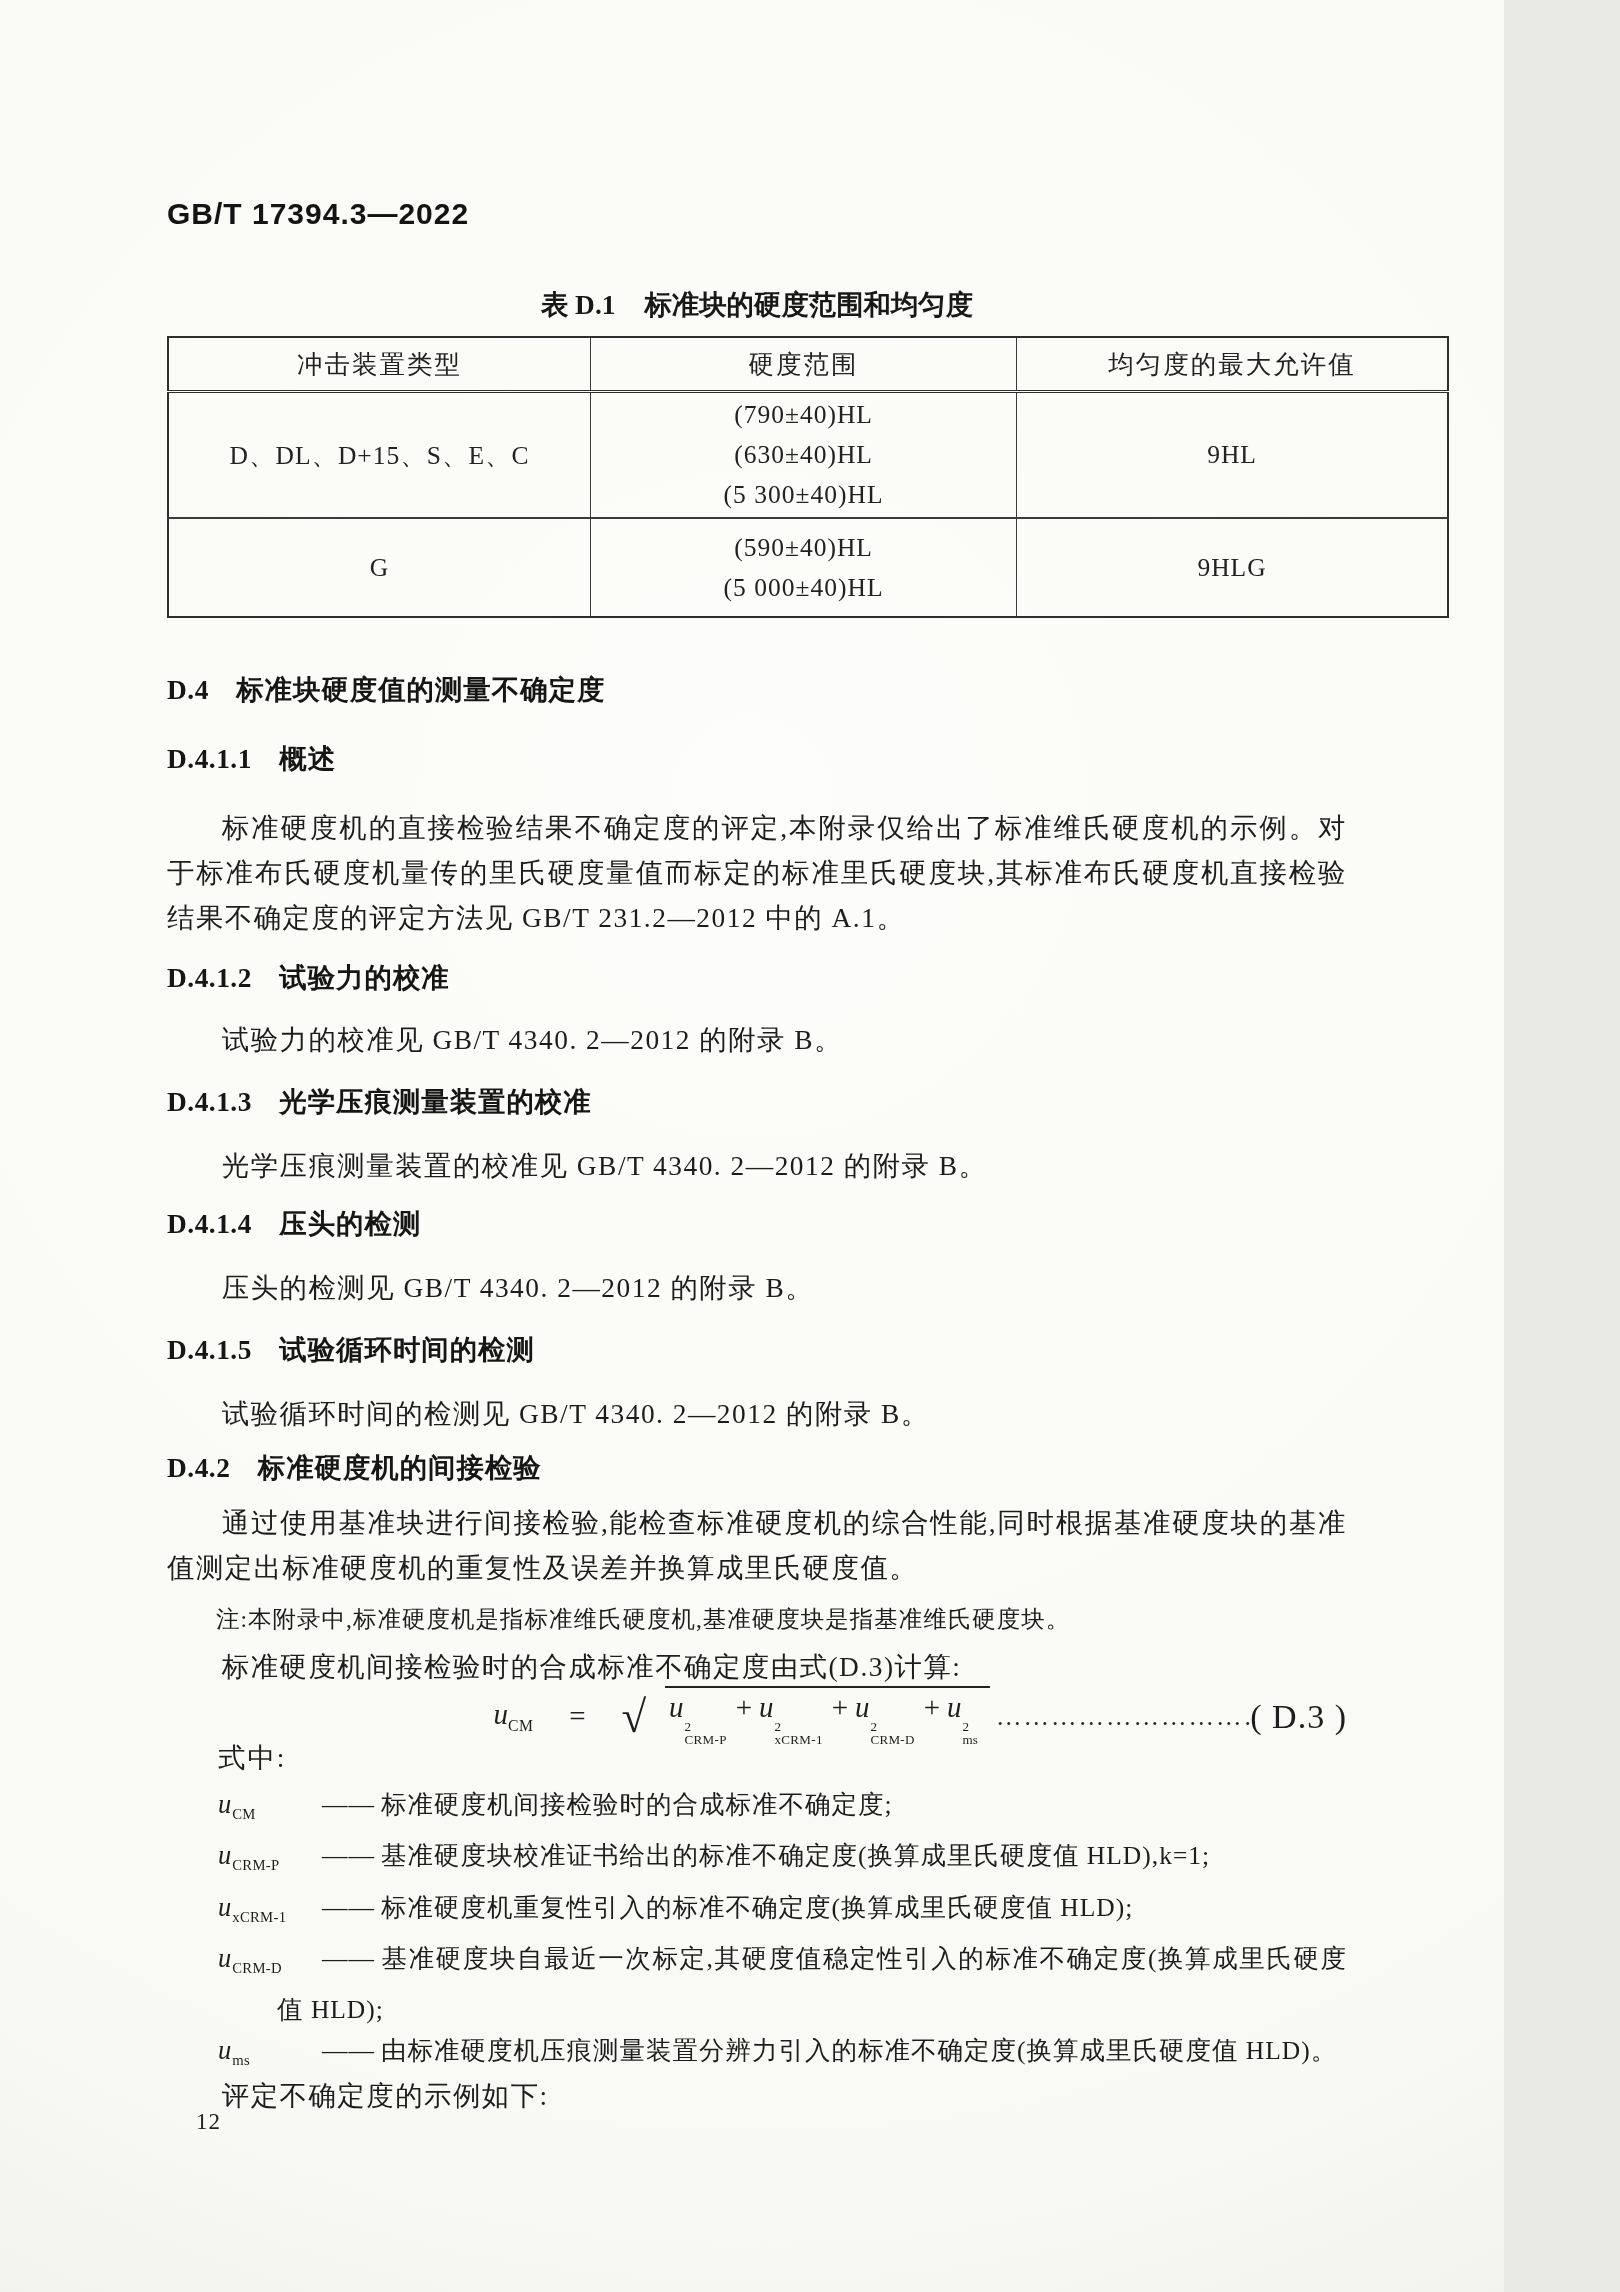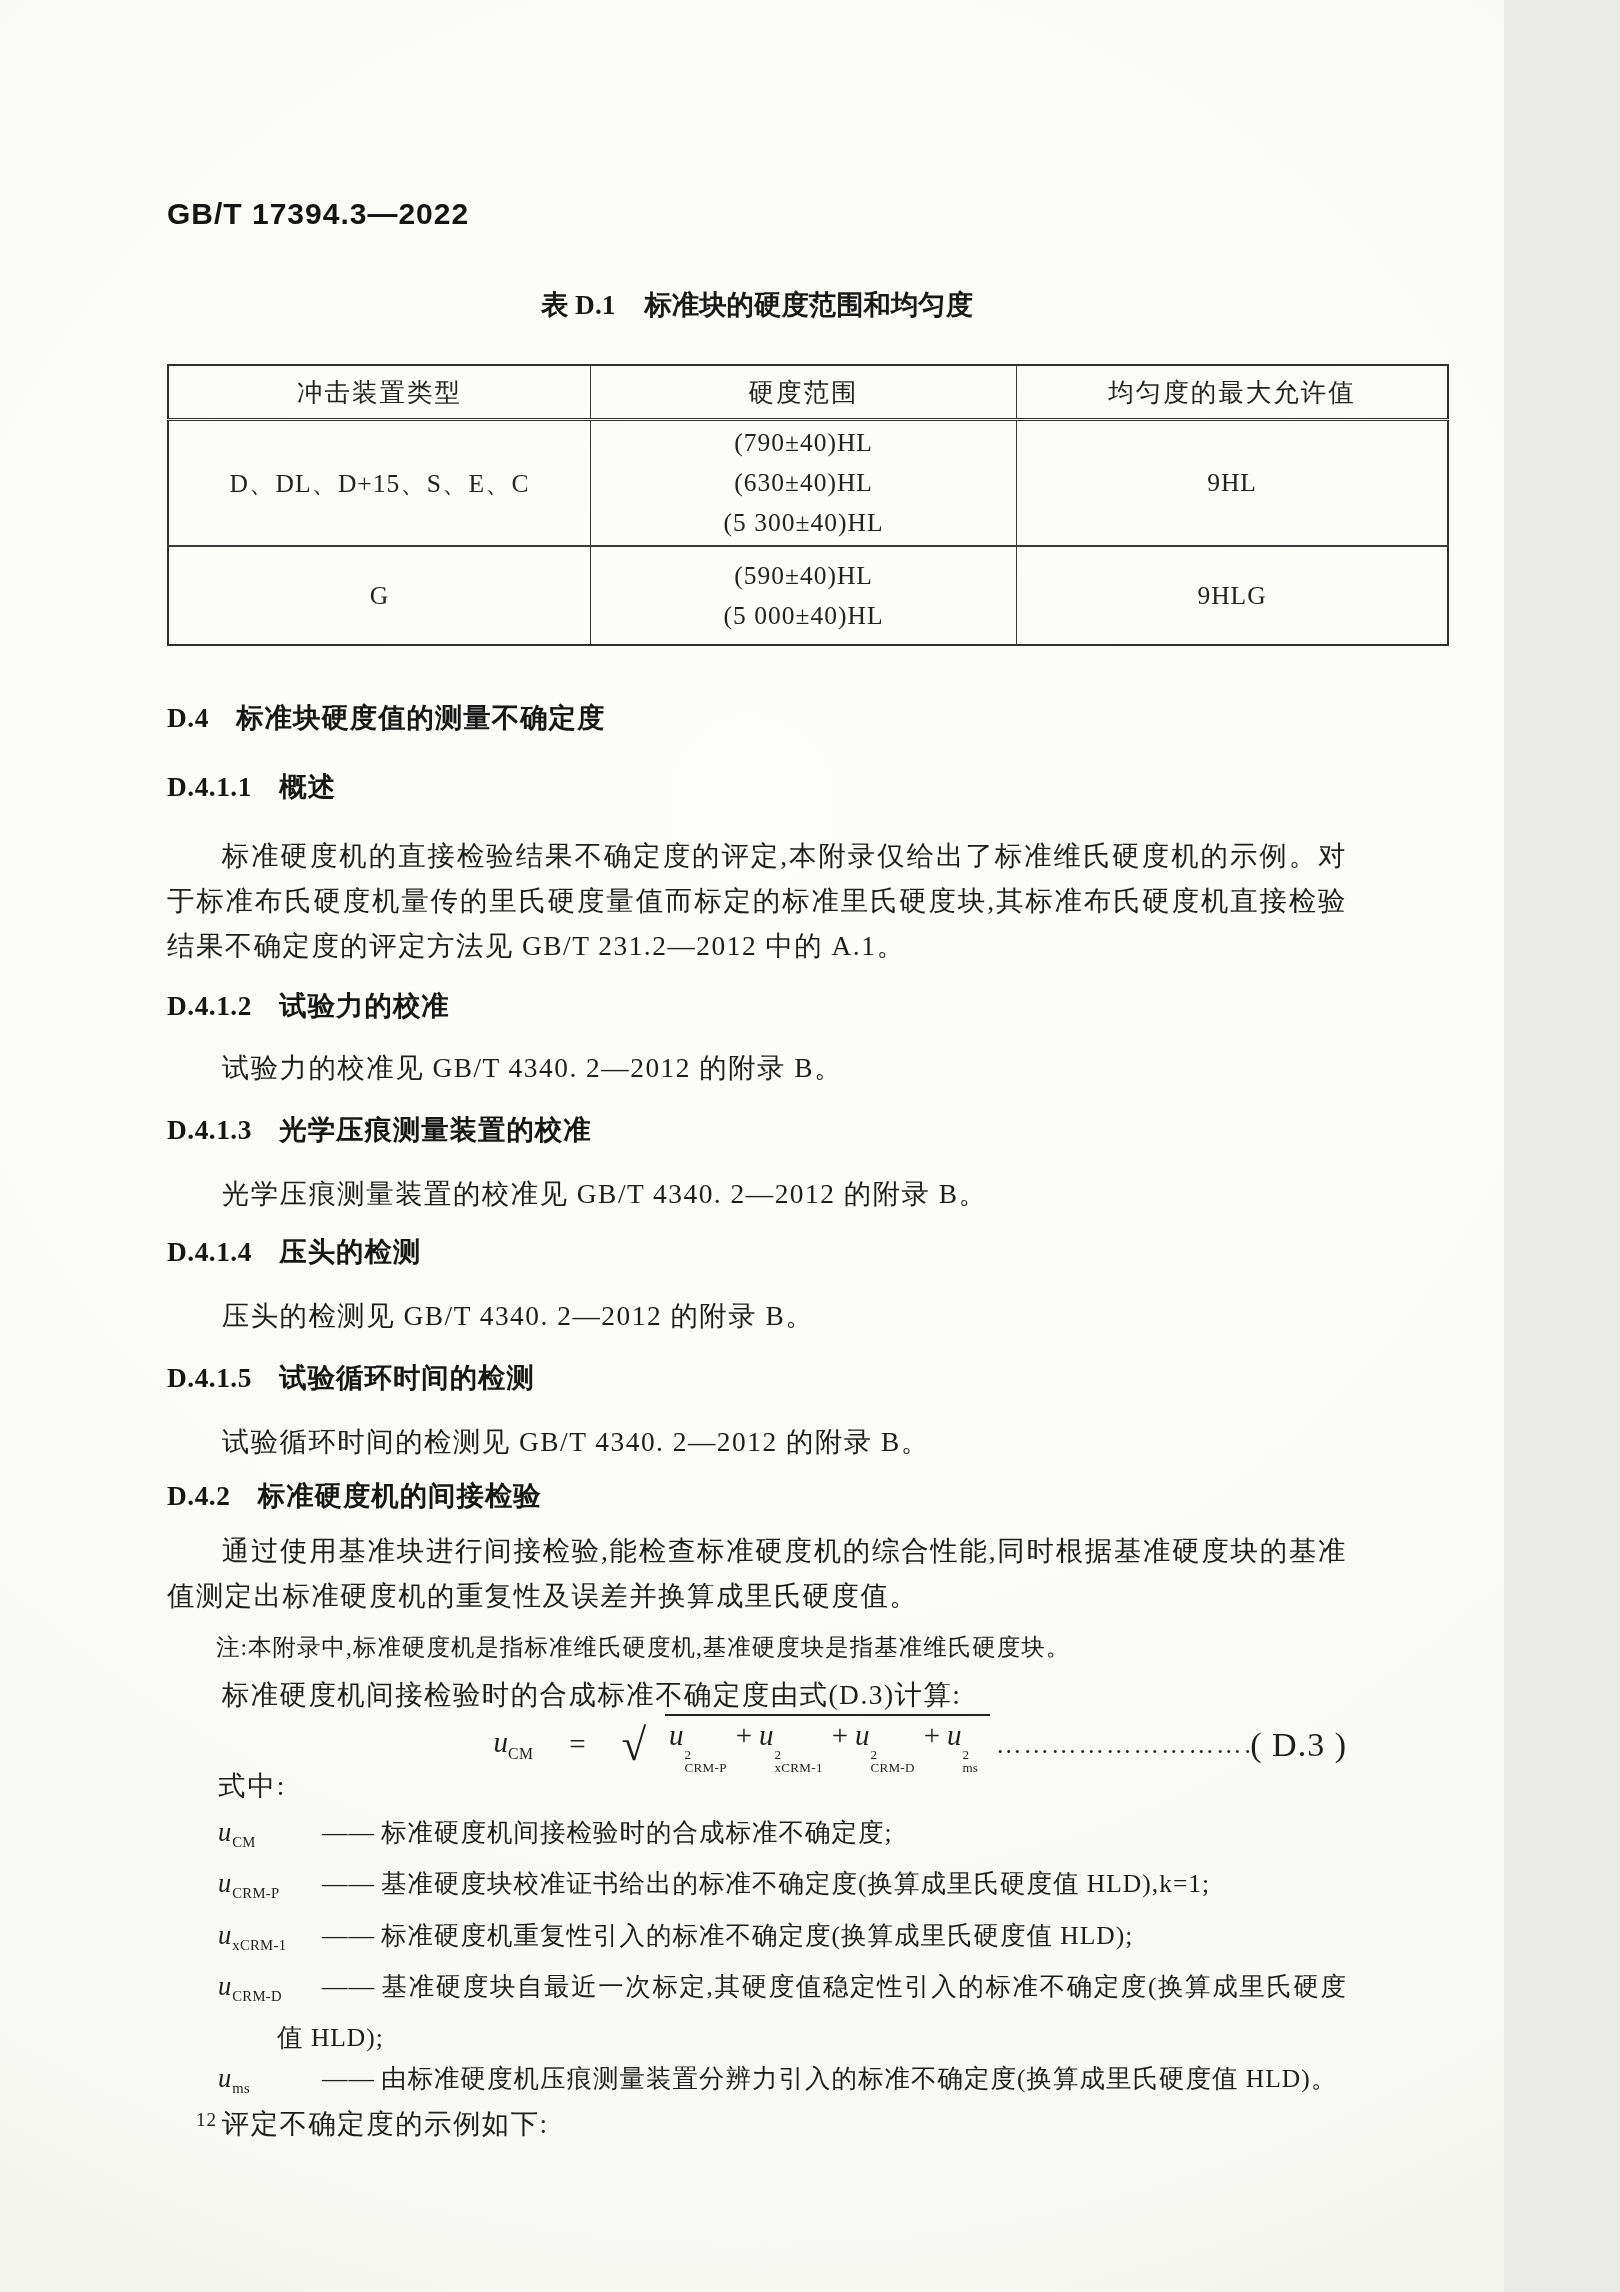--- a/index.html
+++ b/index.html
@@ -28,21 +28,21 @@
   
   .table-title {
     margin-top:57px;
     text-align:center;
     font-family:"Liberation Sans","DejaVu Sans",sans-serif;
     font-weight:bold; font-size:27.4px; line-height:33px; color:#181818;
   }
   .table-title .t-label { margin-right:29px; font-family:"Liberation Serif","DejaVu Serif",serif; }
   
   table.d1 {
-    margin-top:42px;
+    margin-top:14px;
     width:1282px;
     border-collapse:collapse;
     table-layout:fixed;
   }
   table.d1 th, table.d1 td {
     border-left:1.5px solid #3a3a3a;
     border-right:1.5px solid #3a3a3a;
     text-align:center; vertical-align:middle;
     font-size:25.5px; color:#222;
   }
@@ -125,21 +125,21 @@
     display:inline-block; width:104px; text-indent:0;
     font-size:26.5px; white-space:nowrap;
   }
   .def-sym i { font-family:"Liberation Serif","DejaVu Serif",serif; }
   .def-sym sub { font-size:14.7px; letter-spacing:0.3px; }
   .def-dash { display:inline-block; width:59px; text-indent:0; }
   .closing { margin-top:-7.8px; }
   
   .page-number {
     position:absolute; left:196px; top:2109px;
-    font-size:19px; color:#222; letter-spacing:1px;
+    font-size:23px; color:#222; letter-spacing:1px;
   }
 </style>
 </head>
 <body>
 
 <div class="page">
   <div class="content">
 
     <p class="doc-number">GB/T 17394.3—2022</p>
 

